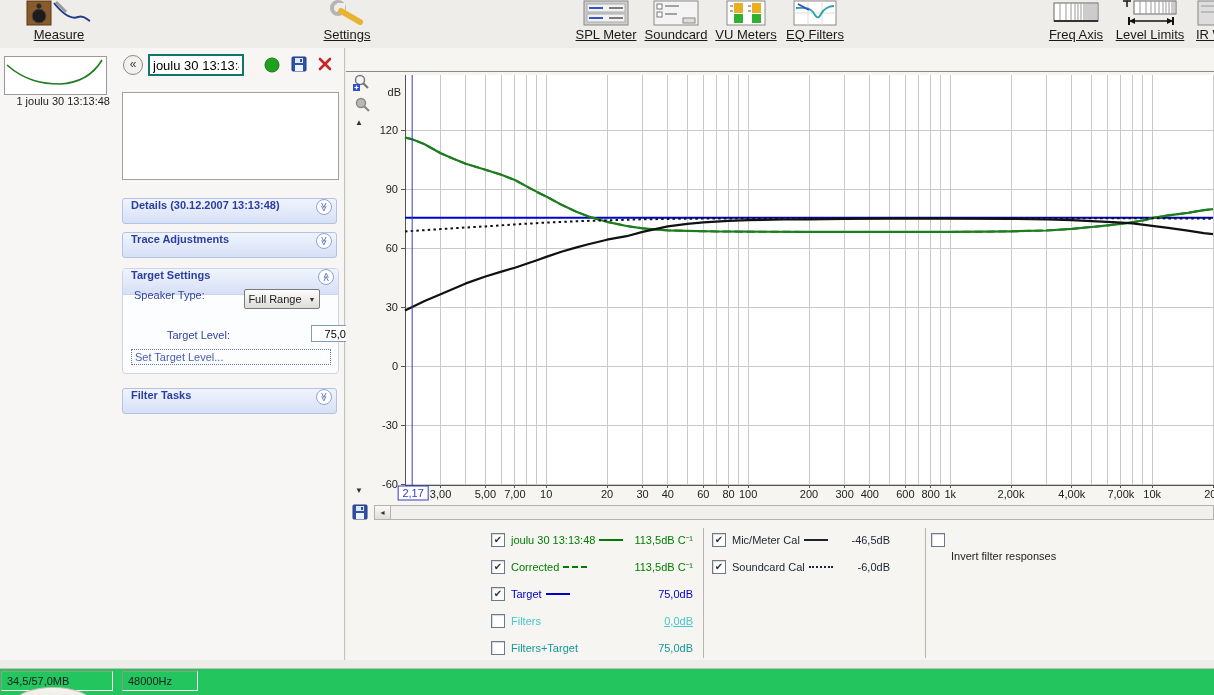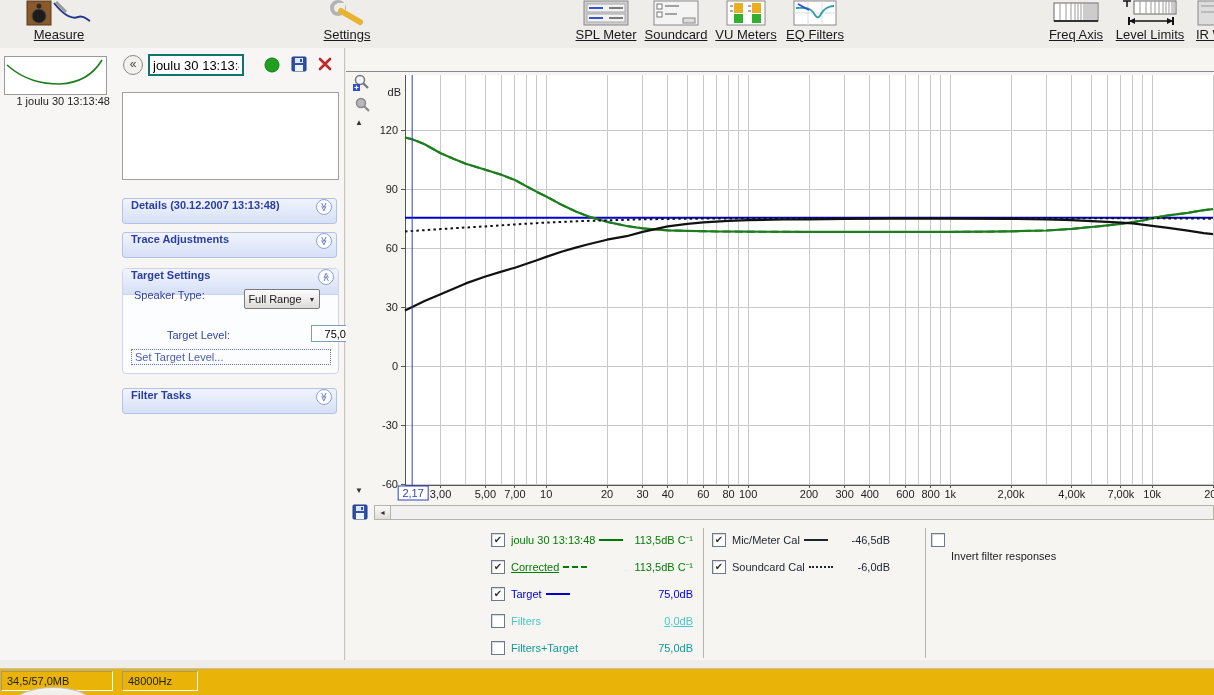--- a/index.html
+++ b/index.html
@@ -60,21 +60,21 @@
   .cb{width:12px;height:12px;border:1px solid #6a7a8a;background:#fff;box-shadow:inset 1px 1px 1px #d8d8d8;
       font-size:10px;line-height:11px;text-align:center;color:#333;flex:none;}
   .lg-label{margin-left:6px;white-space:nowrap;overflow:hidden;}
   .lg-swatch{flex:none;width:24px;border-top:2px solid currentColor;margin-left:4px;}
   .lg-swatch.dashed{border-top-style:dashed;}
   .lg-swatch.dotted{border-top-style:dotted;}
   .lg-swatch.none{border-top:none;}
   .lg-value{flex:1;text-align:right;white-space:nowrap;}
   .vdiv{width:1px;background:#b8b5ad;}
   
-  #status-bar{left:0;top:668px;width:1214px;height:27px;background:#eab308;border-top:1px solid #c3c0b6;}
+  #status-bar{left:0;top:668px;width:1214px;height:27px;background:#22c55e;border-top:1px solid #c3c0b6;}
   .st-cell{position:absolute;top:2px;height:20px;border:1px solid;border-color:#9a978c #fdfdfb #fdfdfb #9a978c;
            padding:3px 5px 0;box-sizing:border-box;color:#222;}
   #knob{left:14px;top:687px;width:76px;height:30px;border:1px solid #c5c2b8;border-radius:50%;
         background:linear-gradient(#f6f4f0,#dedbd3);}
   svg text{font-family:"Liberation Sans",sans-serif;}
 </style>
 </head>
 <body>
 
 <div class="tb-item" style="left:19px;width:80px;">
@@ -325,21 +325,21 @@
 
   <div class="lg-col" id="legend-main" style="left:145px;top:478px;width:202px;">
       <div class="lg-row">
         <span class="cb">✔</span>
         <span class="lg-label" style="color: rgb(0, 125, 0);">joulu 30 13:13:48</span>
         <span class="lg-swatch solid" style="color: rgb(0, 125, 0);"></span>
         <span class="lg-value" style="color: rgb(0, 125, 0);">113,5dB C⁻¹</span>
       </div>
       <div class="lg-row">
         <span class="cb">✔</span>
-        <span class="lg-label" style="color: rgb(0, 125, 0); text-decoration: underline;">Corrected</span>
+        <span class="lg-label" style="color: rgb(0, 125, 0);">Corrected</span>
         <span class="lg-swatch dashed" style="color: rgb(0, 125, 0);"></span>
         <span class="lg-value" style="color: rgb(0, 125, 0);">113,5dB C⁻¹</span>
       </div>
       <div class="lg-row">
         <span class="cb">✔</span>
         <span class="lg-label" style="color: rgb(0, 0, 200);">Target</span>
         <span class="lg-swatch solid" style="color: rgb(0, 0, 200);"></span>
         <span class="lg-value" style="color: rgb(0, 0, 200);">75,0dB</span>
       </div>
       <div class="lg-row">

